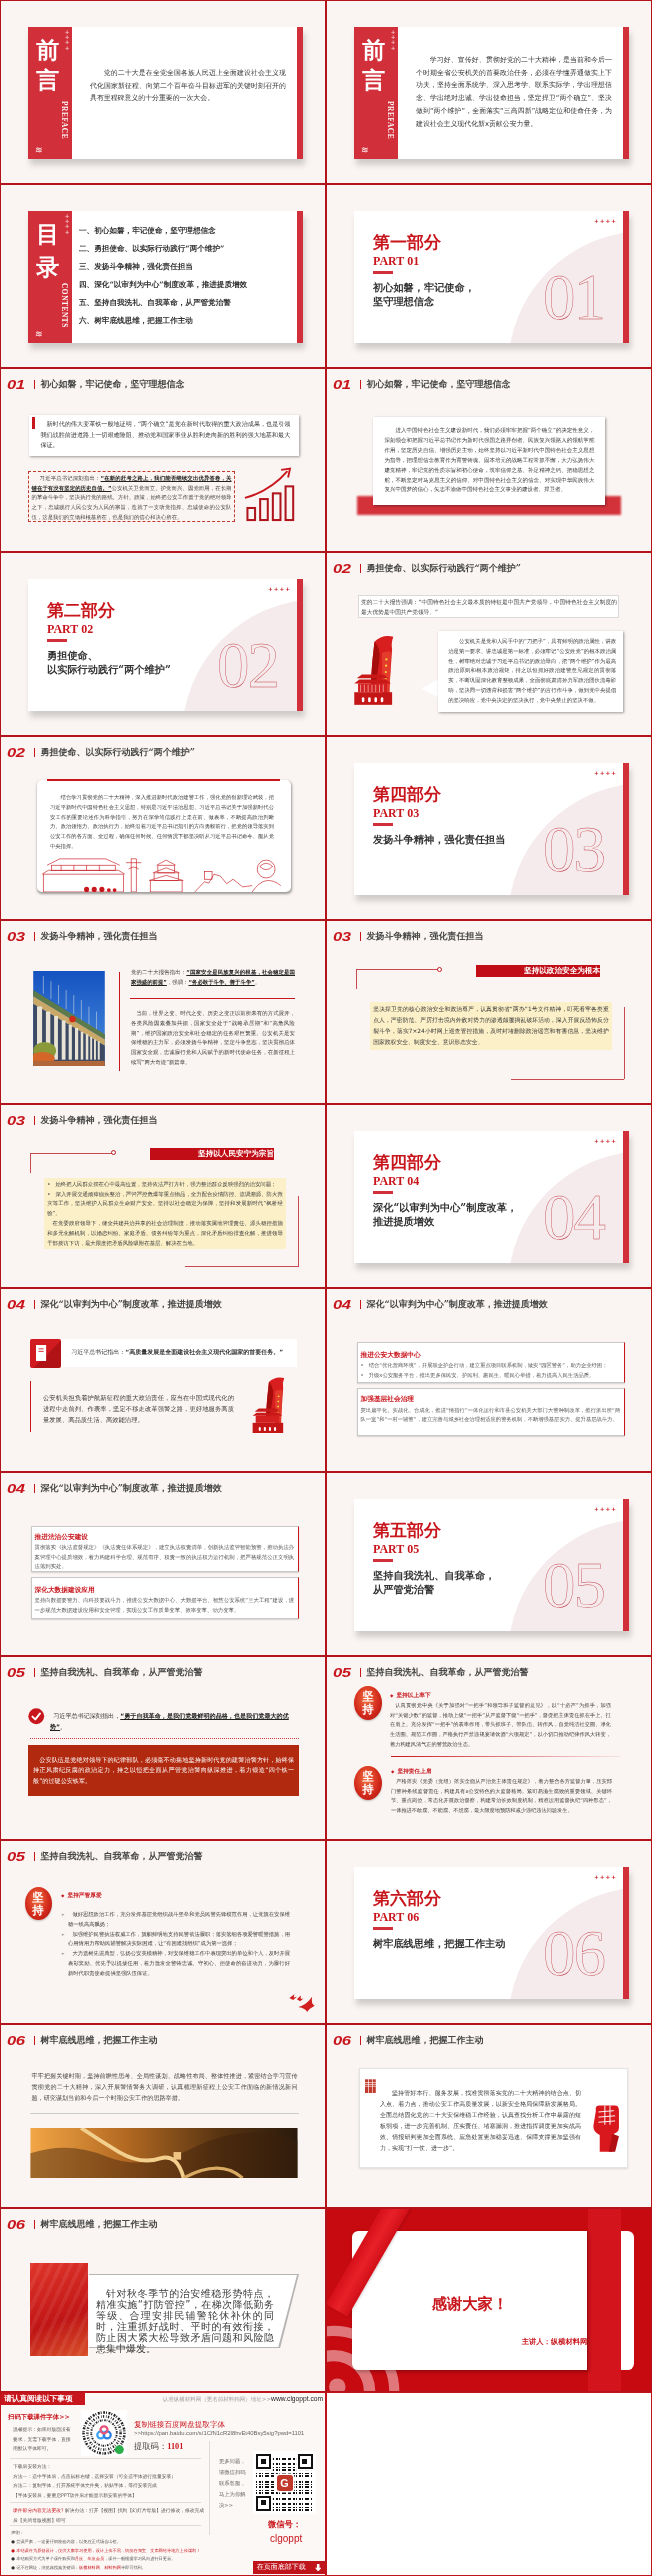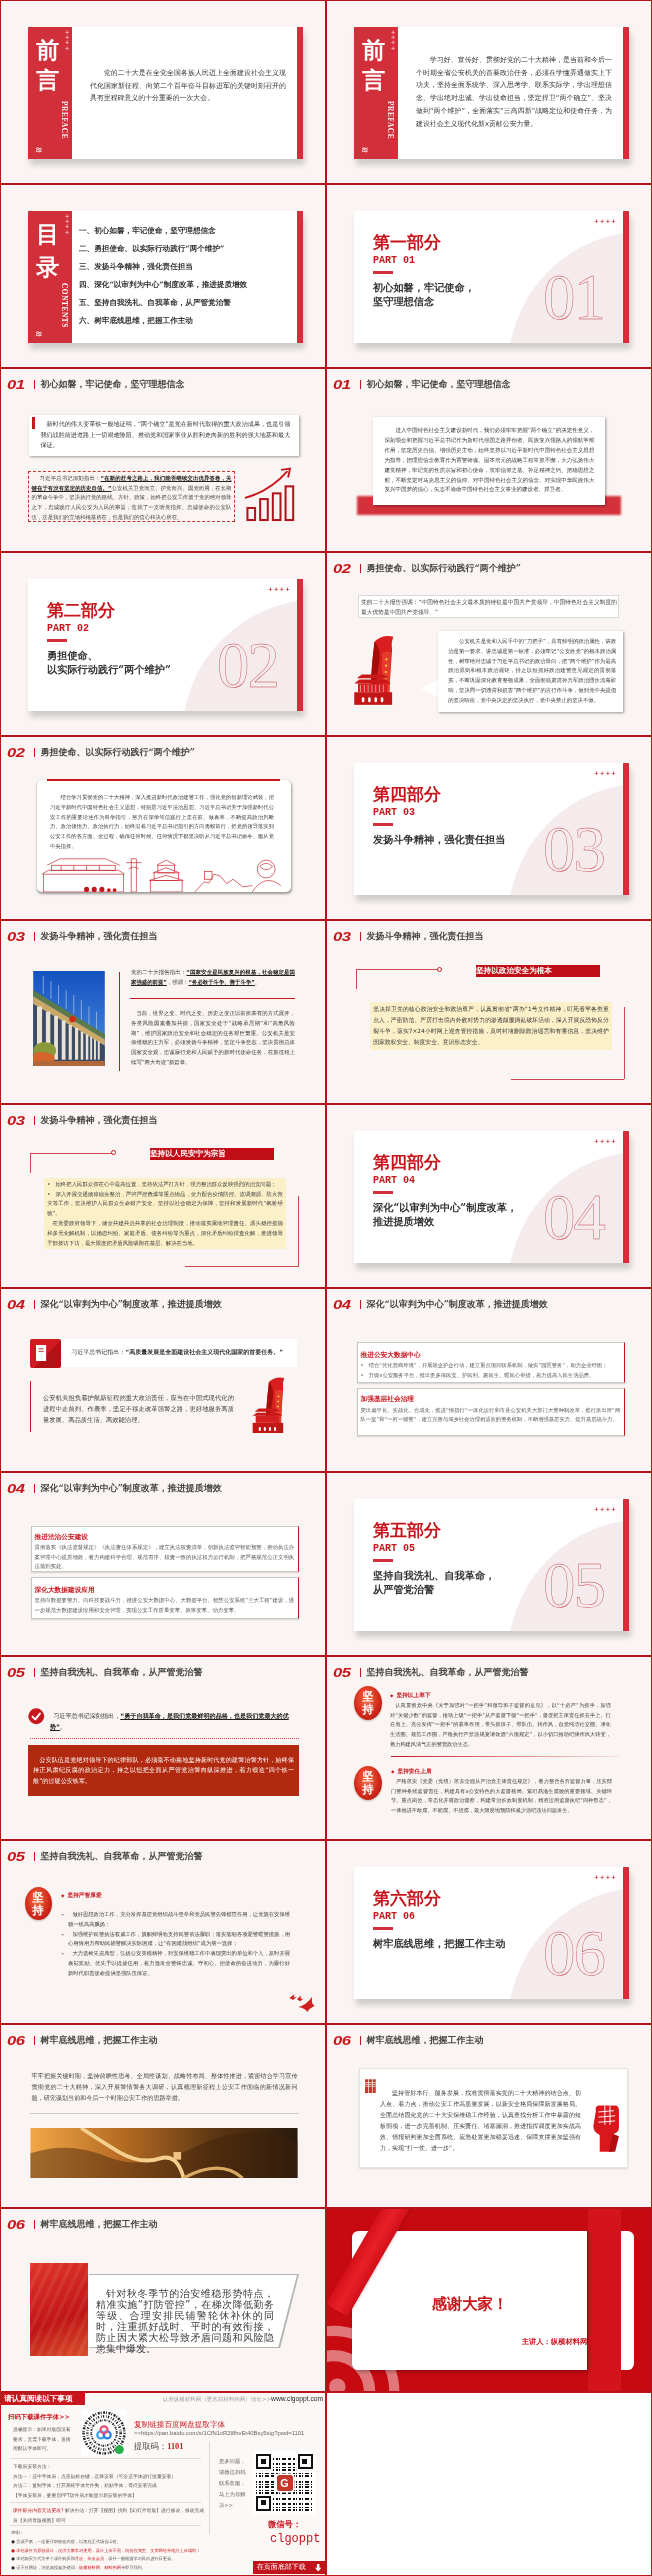--- a/index.html
+++ b/index.html
@@ -24,32 +24,32 @@
 .lp .wave{position:absolute;left:7px;top:119px;font-size:9px;line-height:9px;color:#fff}
 .lp .wave::before{content:"\224B"}
 .pf-text{position:absolute;left:62px;width:196px;font-size:6.9px;line-height:12.7px;color:#333;text-indent:2em;text-align:justify}
 .toc{position:absolute;left:51px;top:10.8px;list-style:none}
 .toc li{font-family:"DejaVu Serif",serif;font-weight:bold;font-size:7.6px;line-height:18px;color:#333;white-space:nowrap}
 .sec-circle{position:absolute;left:154px;top:20.3px;width:275px;height:275px;border-radius:50%;background:#f5ebec}
 .sec-num{position:absolute;left:189px;top:54px;font-family:"Liberation Serif",serif;font-size:65px;line-height:1;color:transparent;-webkit-text-stroke:0.4px #c4414a;letter-spacing:-1.9px}
 .sec-orn{position:absolute;left:240px;top:7px;font-size:5.7px;font-weight:bold;color:#c8161d;letter-spacing:1px}
 .sec-orn::before{content:"++++"}
 .sec-title{position:absolute;left:19px;top:21px;font-family:"DejaVu Serif",serif;font-weight:bold;font-size:17px;line-height:20.3px;color:#c8161d;white-space:nowrap}
-.sec-part{position:absolute;left:19px;top:44px;font-family:Liberation Mono, monospace;font-weight:bold;font-size:10px;line-height:12.7px;color:#c8161d}
+.sec-part{position:absolute;left:19px;top:44px;font-family:Liberation Serif, serif;font-weight:bold;font-size:12px;line-height:12.7px;color:#c8161d}
 .sec-bar{position:absolute;left:19px;top:60px;width:20.3px;height:3.2px;background:#d12f3a}
 .sec-sub{position:absolute;left:19px;top:69px;font-family:"DejaVu Serif",serif;font-weight:bold;font-size:10.2px;line-height:14px;color:#333;white-space:nowrap}
 
 .tx{font-size:5.4px;line-height:9.8px;color:#3a3a3a;text-align:justify}
 .ind{text-indent:2em}
 .uq{font-weight:bold;text-decoration:underline;color:#222}
 .shadowbox{background:#fff;box-shadow:0.6px 1.3px 2.5px rgba(0,0,0,.38)}
 .ch{position:absolute;height:0.8px;background:#c64a4f}
 .cv{position:absolute;width:0.8px;background:#c64a4f}
 .ring{position:absolute;width:5.1px;height:5.1px;border:1.3px solid #c8161d;border-radius:50%;background:#fff}
-.banner{position:absolute;left:149px;top:44px;width:124px;height:12px;background:#c00d16;color:#fff;font-family:"DejaVu Serif",serif;font-weight:bold;font-size:7.6px;line-height:12px;text-align:left}
+.banner{position:absolute;left:149px;top:44px;width:124px;height:12px;background:#c00d16;color:#fff;font-family:"DejaVu Serif",serif;font-weight:bold;font-size:7.6px;line-height:12px;text-align:right}
 .note{position:absolute;left:43px;width:242px;background:#fcf0c9;padding:1.9px 3.2px}
 .dot::before{content:"\2022";margin-right:5.1px}
 .xcard{position:absolute;left:30px;width:268px;background:#fff;border:0.6px solid #c8c8c8;border-right:1.6px solid #c8161d;box-shadow:0 0.6px 1.3px rgba(0,0,0,.15)}
 .xcard .ct{position:absolute;left:2.5px;font-family:"DejaVu Serif",serif;font-weight:bold;font-size:6.7px;line-height:9px;color:#c8161d;white-space:nowrap}
 .xcard .cb{position:absolute;left:2.5px;right:3.8px;font-size:5.3px;line-height:9.7px;color:#555;text-align:justify}
 .badge{position:absolute;width:28px;height:34px;border-radius:50%;background:radial-gradient(ellipse at 45% 38%,#f27040 0%,#d32b1c 55%,#a50f0c 100%);box-shadow:0 1.3px 1.9px rgba(0,0,0,.2);color:#fff;font-family:"DejaVu Serif",serif;font-weight:bold;font-size:11.4px;line-height:12.7px;text-align:center;padding-top:3.8px}
 .itm{position:absolute;font-family:"DejaVu Serif",serif;font-weight:bold;font-size:5.7px;line-height:7.6px;color:#c8161d;white-space:nowrap}
 .itm::before{content:"\25C6\00a0\00a0";font-size:4.4px}
 .arrow-list{position:absolute;list-style:none}
 .arrow-list li{position:relative;padding-left:7px;text-indent:4.4px;font-size:5.3px;line-height:9.8px;color:#3a3a3a;text-align:justify}
@@ -695,21 +695,21 @@
   </div>
   <p class="a" style="left:218px;top:63px;width:29px;font-size:5.3px;line-height:11px;color:#666;word-break:break-all">更多问题，请微信扫码联系客服，马上为你解决&gt;&gt;</p>
   <div class="qr" style="left:252px;top:58px;width:63px;height:63px">
     <div class="qr-noise"></div>
     <div class="finder" style="left:3.2px;top:3.2px"></div>
     <div class="finder" style="right:3.2px;top:3.2px"></div>
     <div class="finder" style="left:3.2px;bottom:3.2px"></div>
     <div class="qr-logo">G</div>
   </div>
   <div class="fs" style="left:267px;top:126px;font-size:8.3px;line-height:10.8px;color:#c8161d;font-weight:bold">微信号：</div>
-  <div class="fs" style="left:269px;top:141px;font-family:Liberation Mono, monospace;font-size:12px;line-height:10.8px;color:#c8161d">clgoppt</div>
+  <div class="fs" style="left:269px;top:141px;font-family:Liberation Sans, sans-serif;font-size:10px;line-height:10.8px;color:#c8161d">clgoppt</div>
   <div class="fs" style="left:252px;top:168px;width:72px;height:12.7px;background:#c0141c;color:#fff;font-size:7px;line-height:12.7px;padding-left:3.8px">
     <span>在页面底部下载</span>
     <svg class="a" style="right:3.8px;top:2.5px" width="6.4" height="7.6" viewBox="0 0 10 12">
         <path d="M3 0 H7 V6 H10 L5 12 L0 6 H3Z" fill="#fff"></path>
       </svg>
   </div>
 </div>
 <div class="ft ft-r"></div>
 
 

